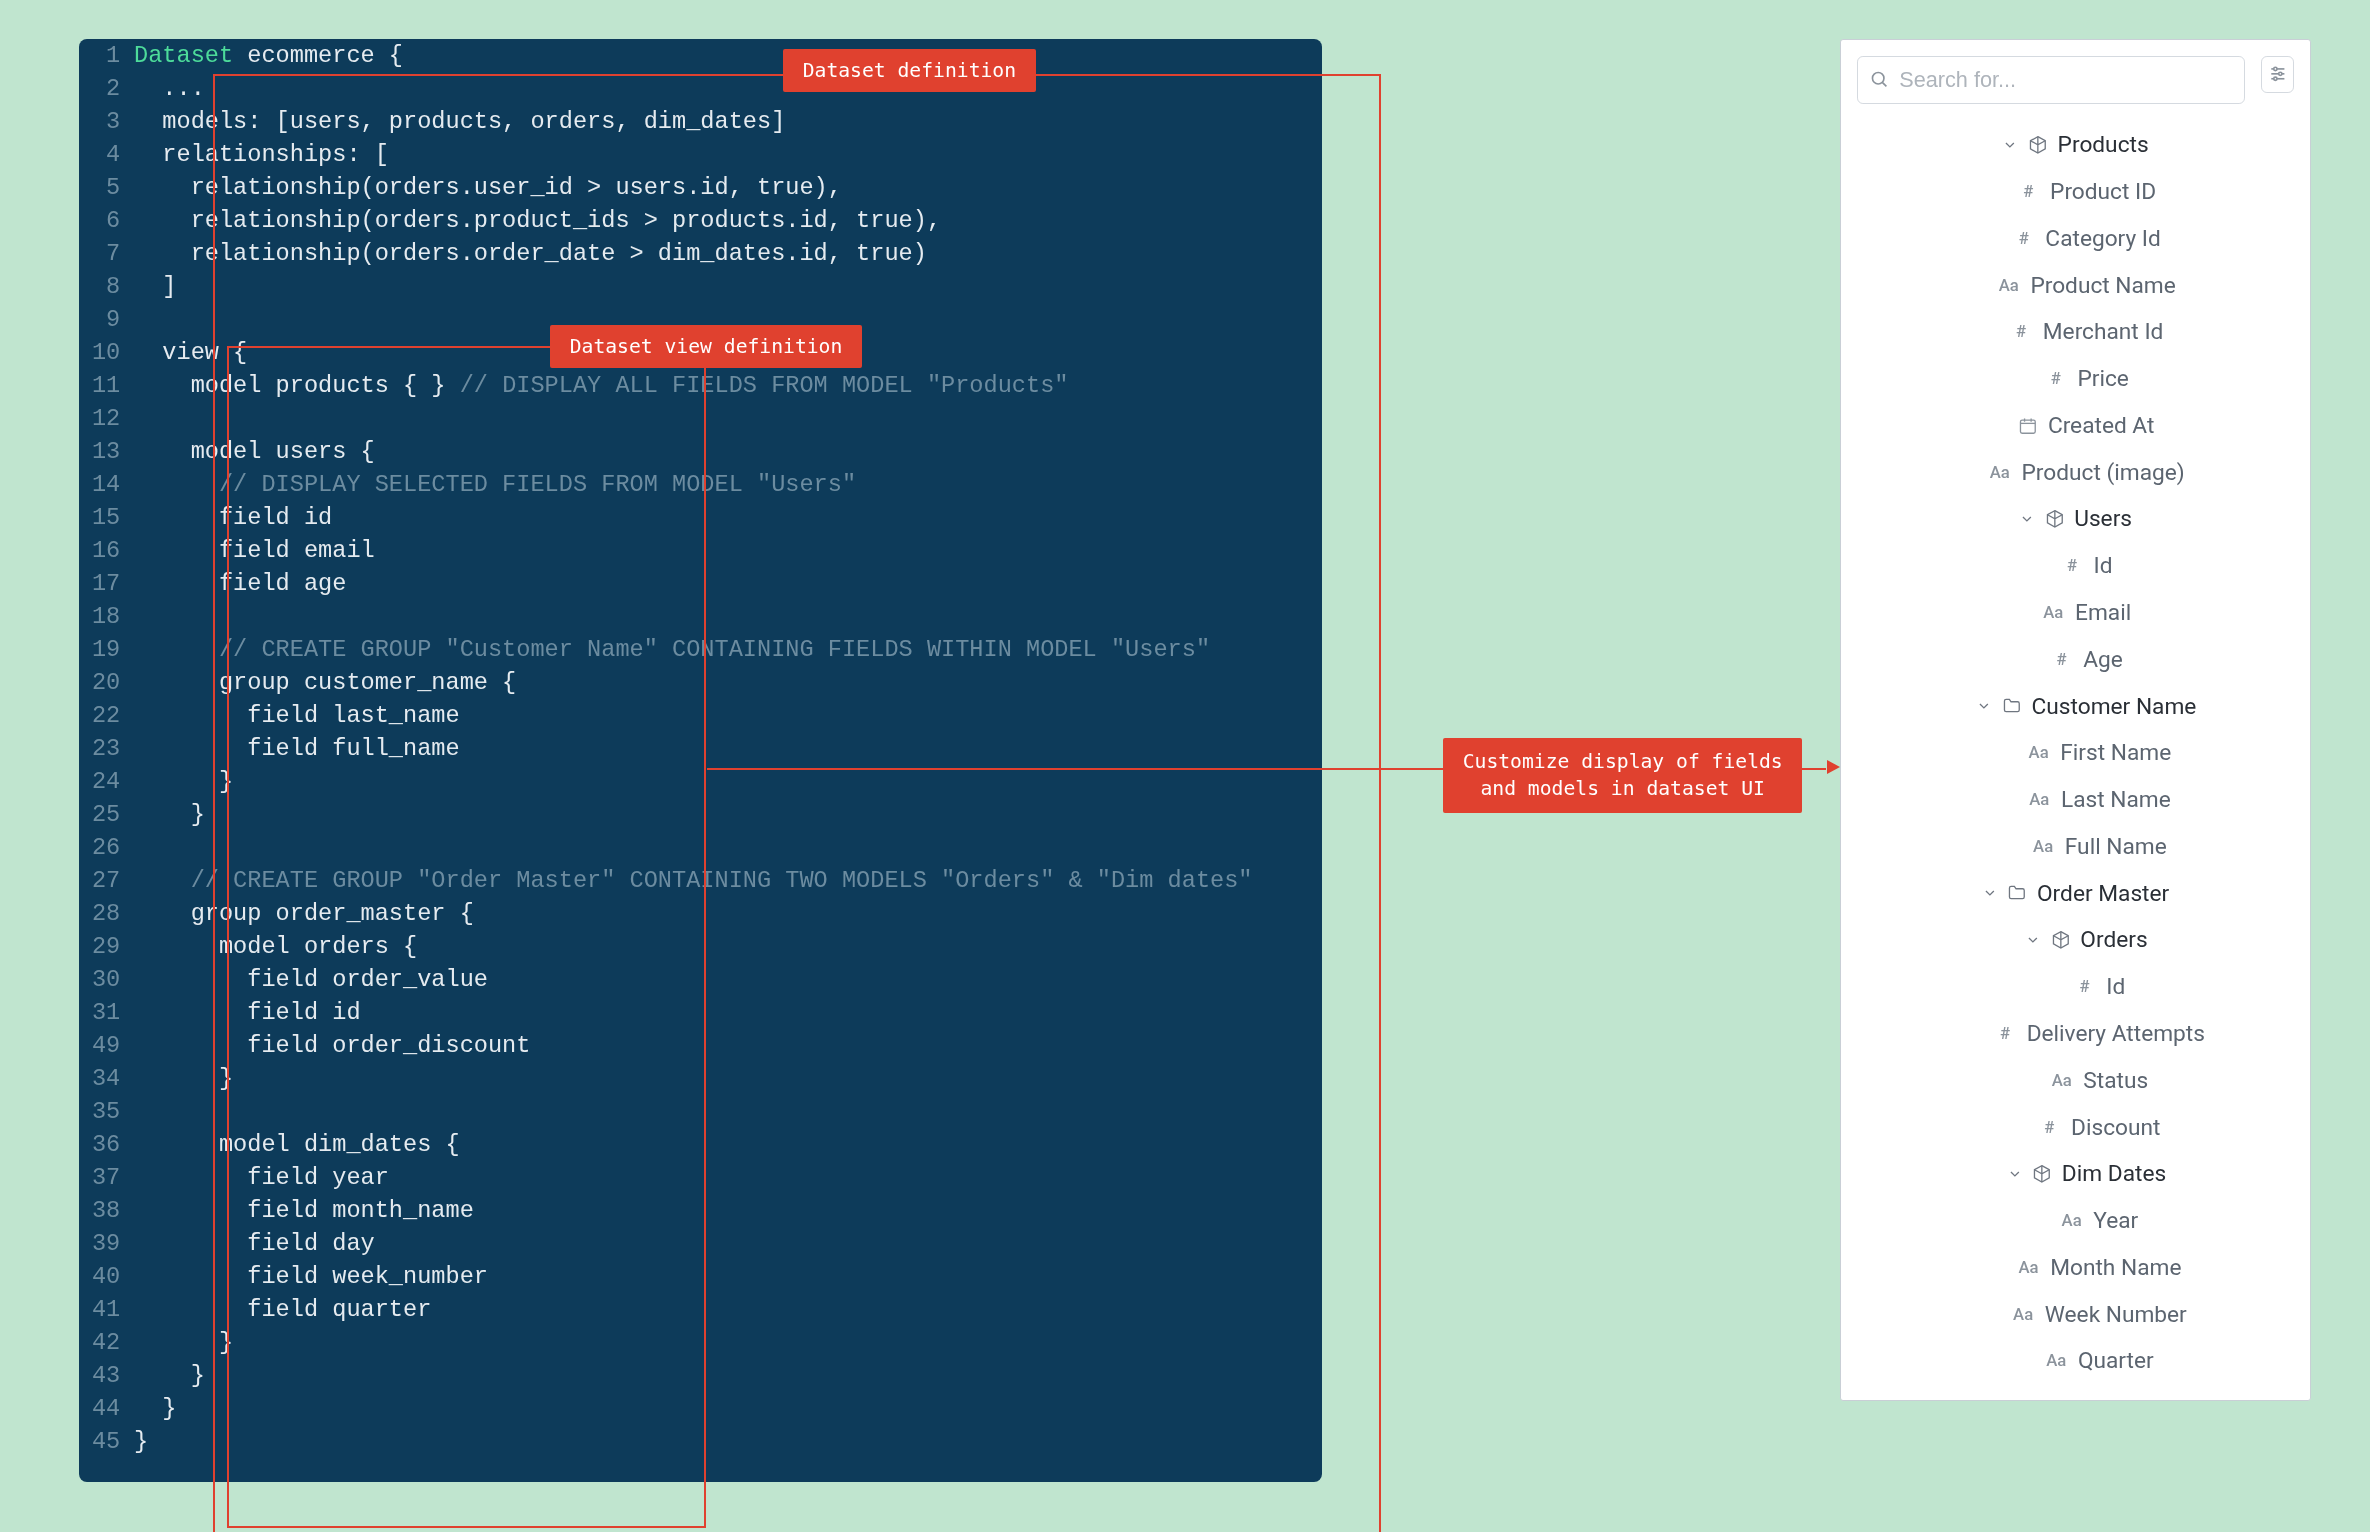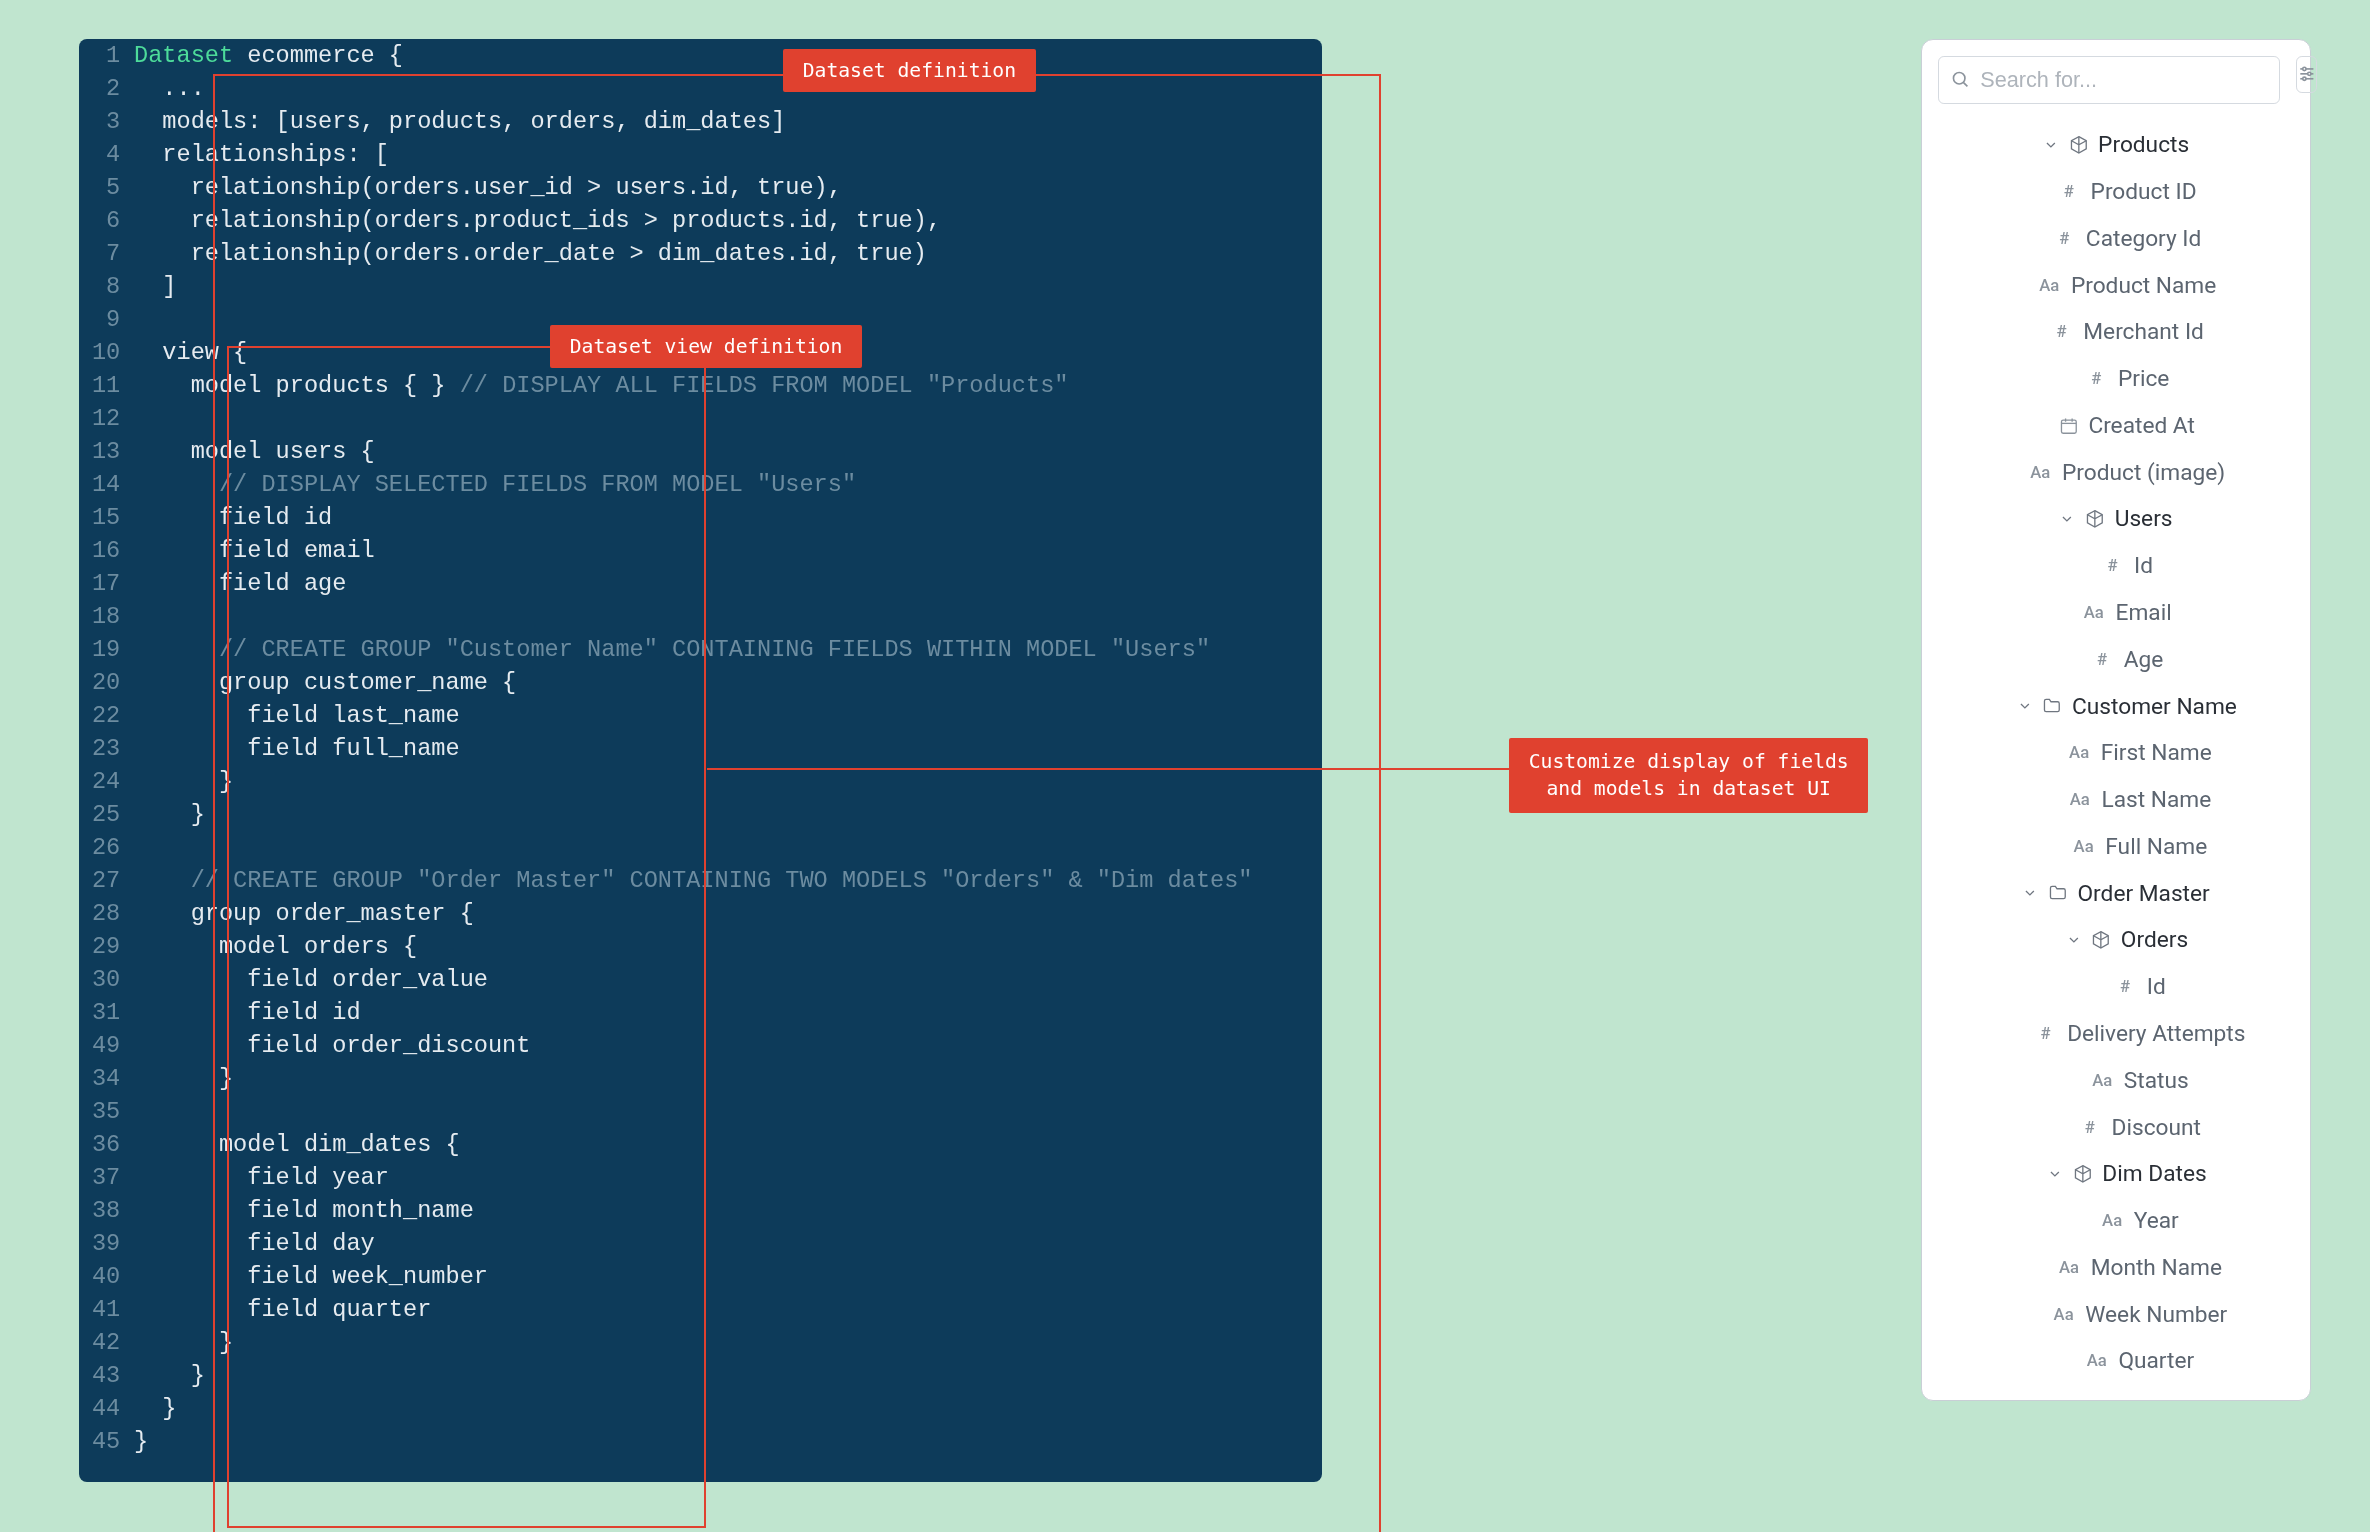--- a/index.html
+++ b/index.html
@@ -63,22 +63,22 @@
     border-top:7.9px solid transparent;
     border-bottom:7.9px solid transparent;
     border-left:13.8px solid #e0412f;
     z-index:3;
   }
 
   
   .panel {
     background:#fff;
     border:1px solid #c9cfd6;
-    border-radius:12px;
-    width:390px;
+    border-radius:3px;
+    width:471px;
     margin-left:auto;
     padding:15.8px;
     font-size:22.7px;
     color:#2a2f36;
   }
   .search {
     display:flex; align-items:center; gap:9.9px;
     border:1px solid #d5dae0; border-radius:5.9px;
     padding:9.9px 11.8px; margin-bottom:17.7px;
   }
@@ -329,20 +329,20 @@
           <span class="label">Quarter</span>
         </div>
       </div>
   </div>
 
   <div class="anno-rect" style="left:134px; top:35px; width:1168px; height:1487px;"></div>
   <div class="anno-rect" style="left:148px; top:307px; width:479px; height:1182px;"></div>
 
   <div class="anno-badge" style="left:704px; top:9.9px;">Dataset definition</div>
   <div class="anno-badge" style="left:471px; top:286px;">Dataset view definition</div>
-  <div class="anno-badge" style="left:1430px; top:699px; white-space:pre; line-height:27.6px;">Customize display of fields
+  <div class="anno-badge" style="left:1364px; top:699px; white-space:pre; line-height:27.6px;">Customize display of fields
 and models in dataset UI</div>
 
   <div class="arrow-line" style="left:628px; top:729px; width:1119px;"></div>
   <div class="arrow-head" style="left:1748px; top:721px;"></div>
 
 </div>
 
 
 </body></html>

